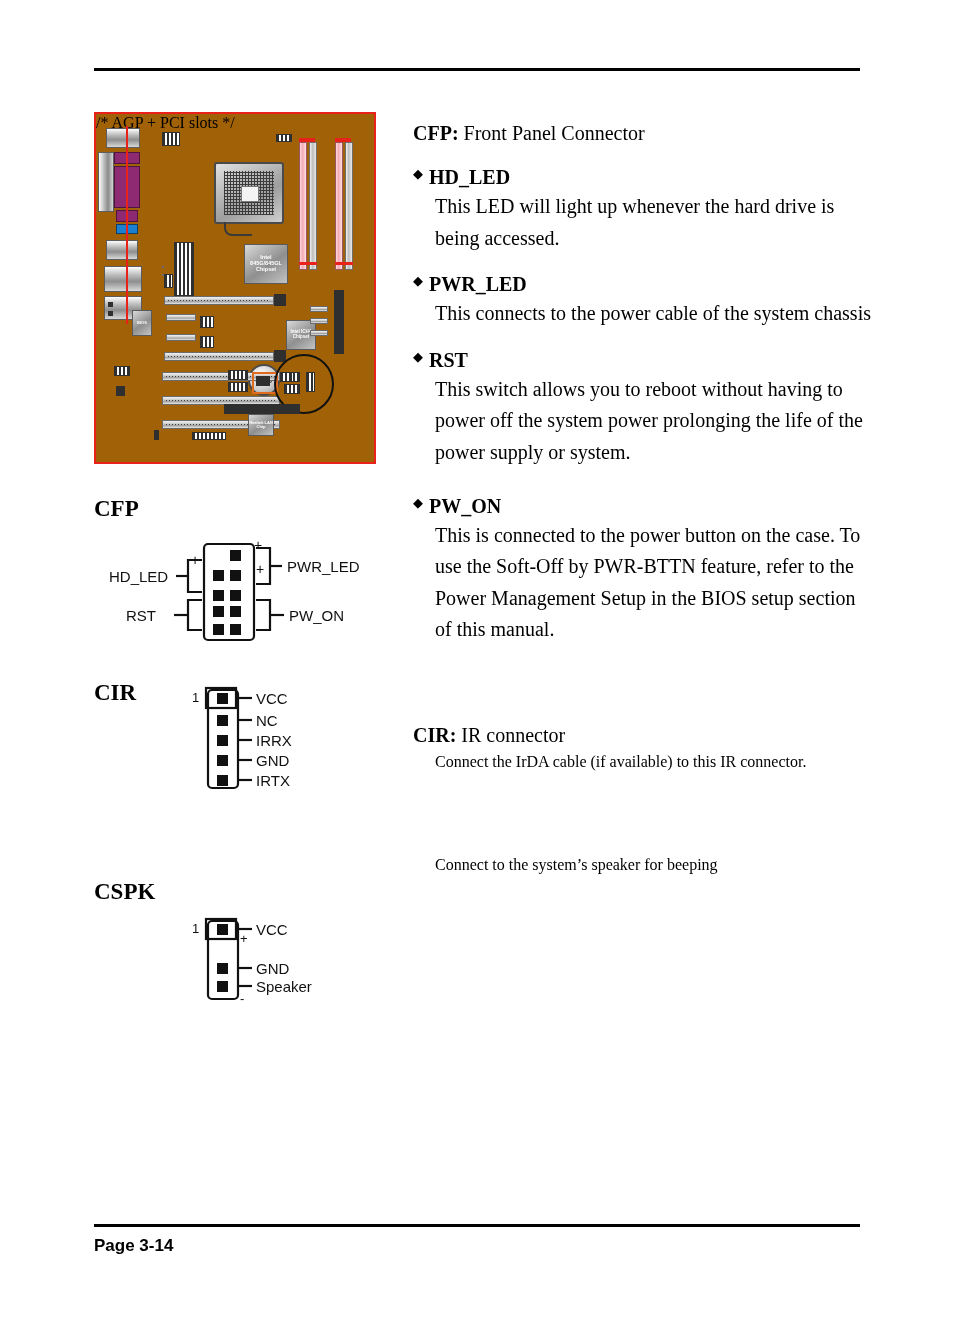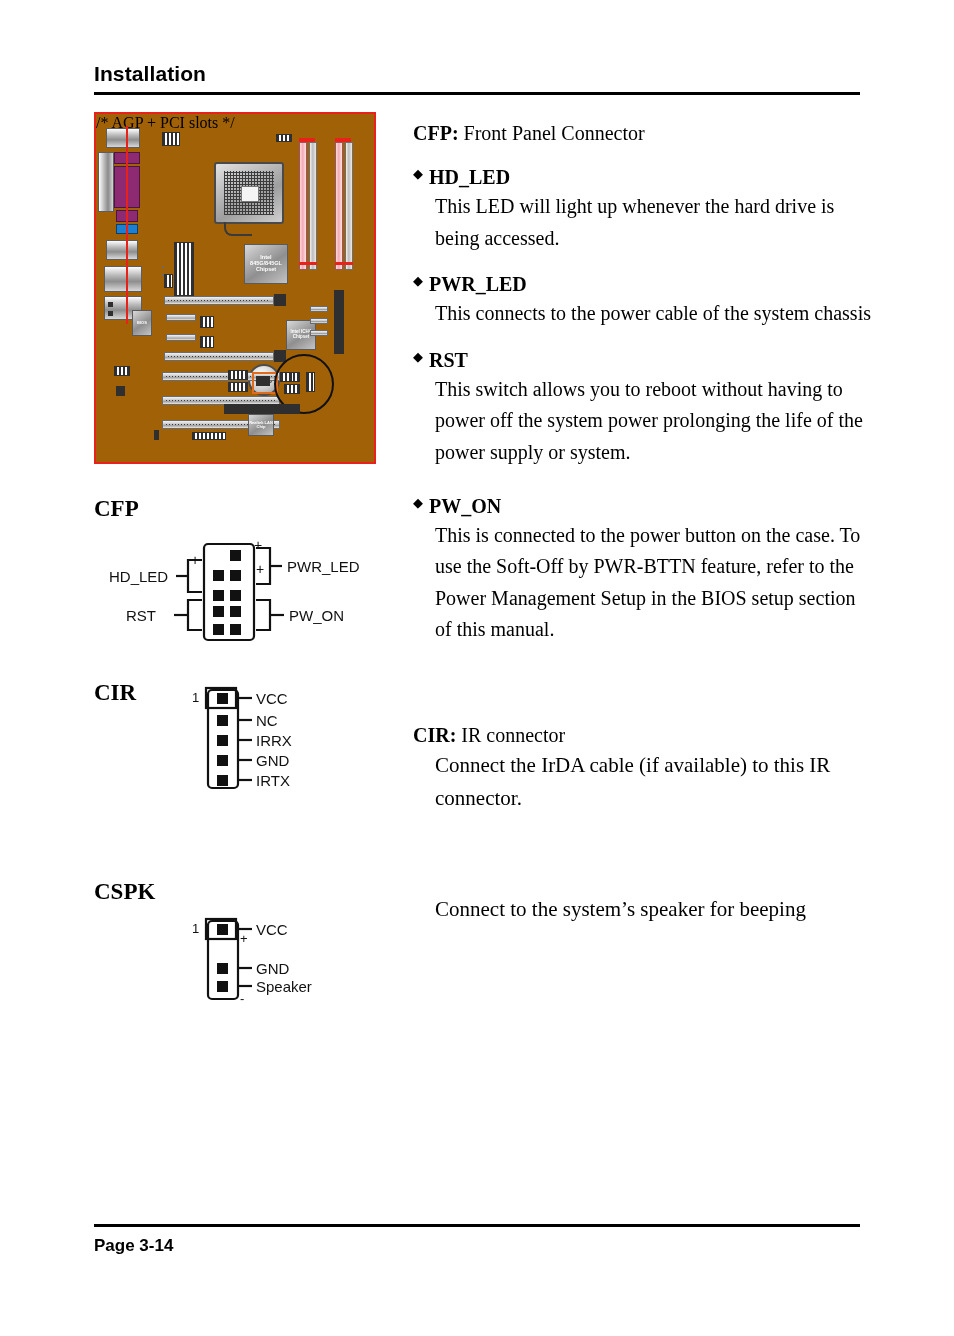--- a/index.html
+++ b/index.html
@@ -71,30 +71,29 @@
   #right-col{position:absolute;left:413px;top:120px;width:460px;}
   .para-head{font-size:20px;line-height:1.35;margin:0 0 4px 0;}
   .para-head b{font-weight:bold;}
   .bullet-item{margin-top:17px;}
   .bullet-line{display:flex;align-items:flex-start;font-size:20px;line-height:1.35;}
   .bullet-dot{width:16px;flex:0 0 16px;font-size:13px;line-height:1.6;}
   .bullet-term{font-weight:bold;font-size:20px;}
   .bullet-body{margin:0 0 0 22px;font-size:20px;line-height:1.58;}
   .plain-block{margin-top:0;}
   .plain-head{font-size:20px;line-height:1.4;}
-  .plain-body{margin-left:22px;font-size:21px;line-height:1.58;}
+  .plain-body{margin-left:22px;font-size:16px;line-height:1.58;}
 
   
   .conn-svg{display:block;}
 </style>
 </head>
 <body>
 
 <div id="page-header">
-  <div class="hdr-title">Installation</div>
   <div class="hdr-rule"></div>
 </div>
 
 <div id="left-col">
 
   <div class="mb-figure">
     <div class="mb-inner">
       
       <div class="part metal" style="left:10px;top:14px;width:34px;height:20px;"></div>
       <div class="part metal-v" style="left:2px;top:38px;width:16px;height:60px;"></div>

